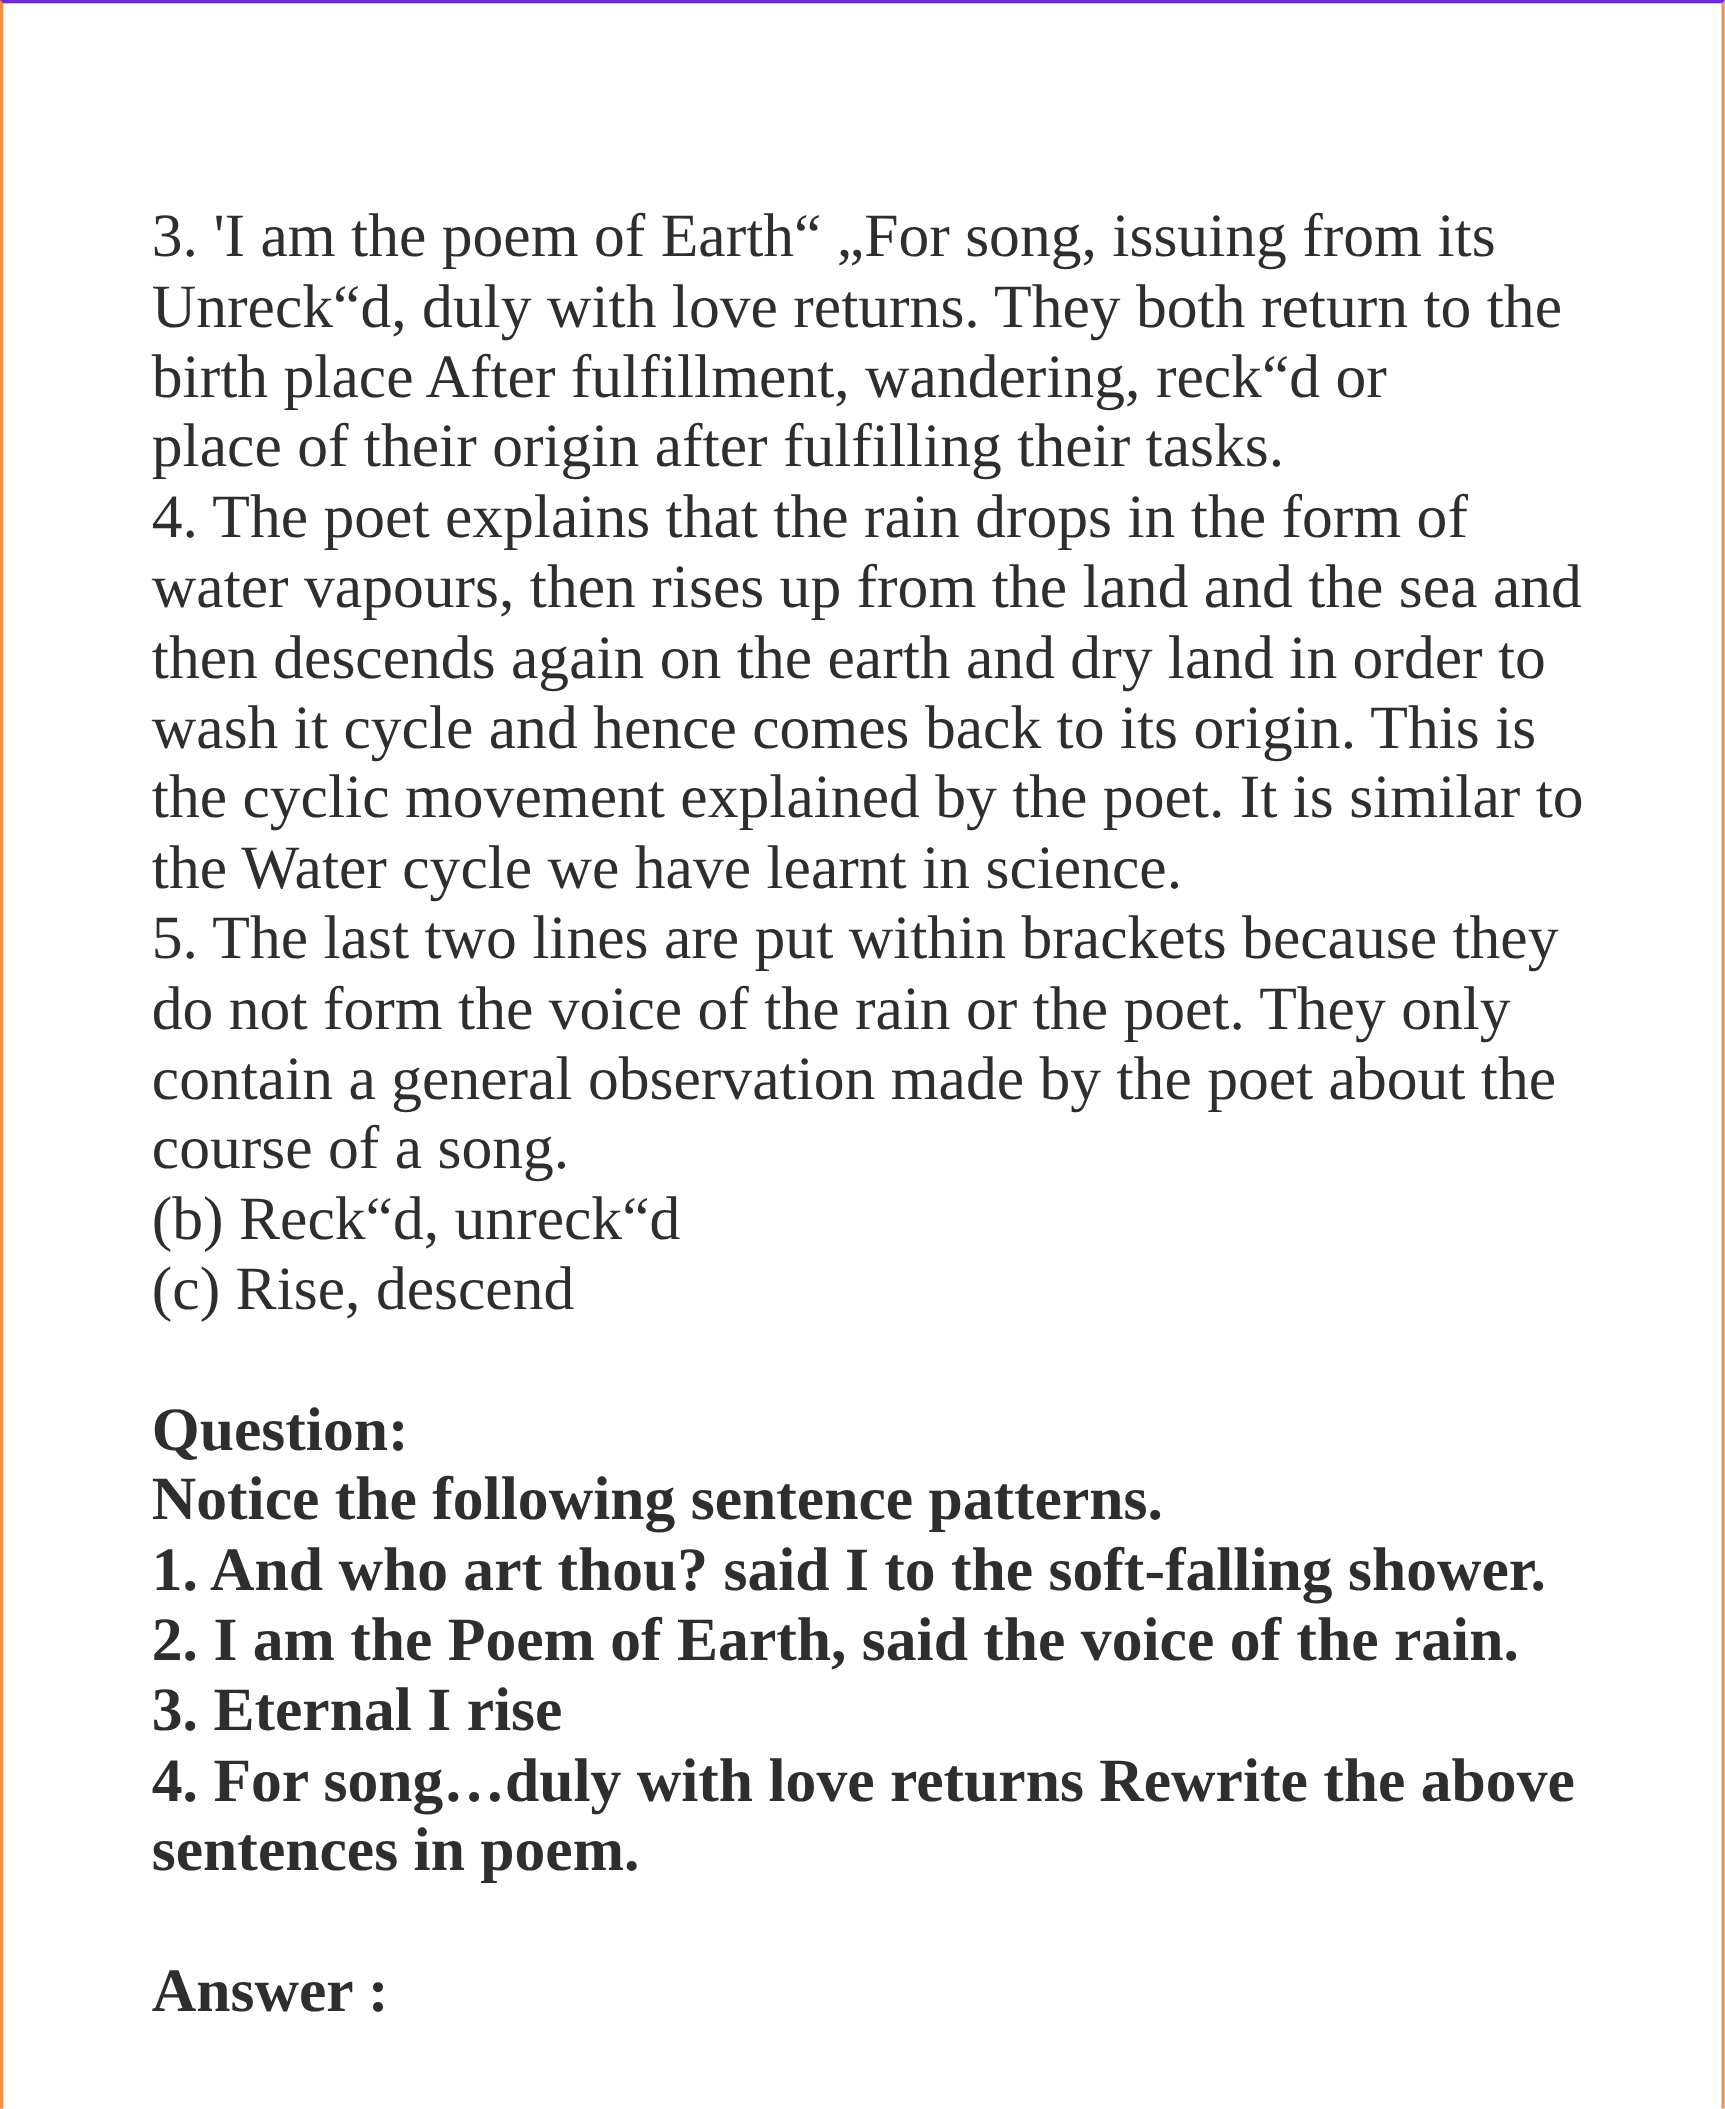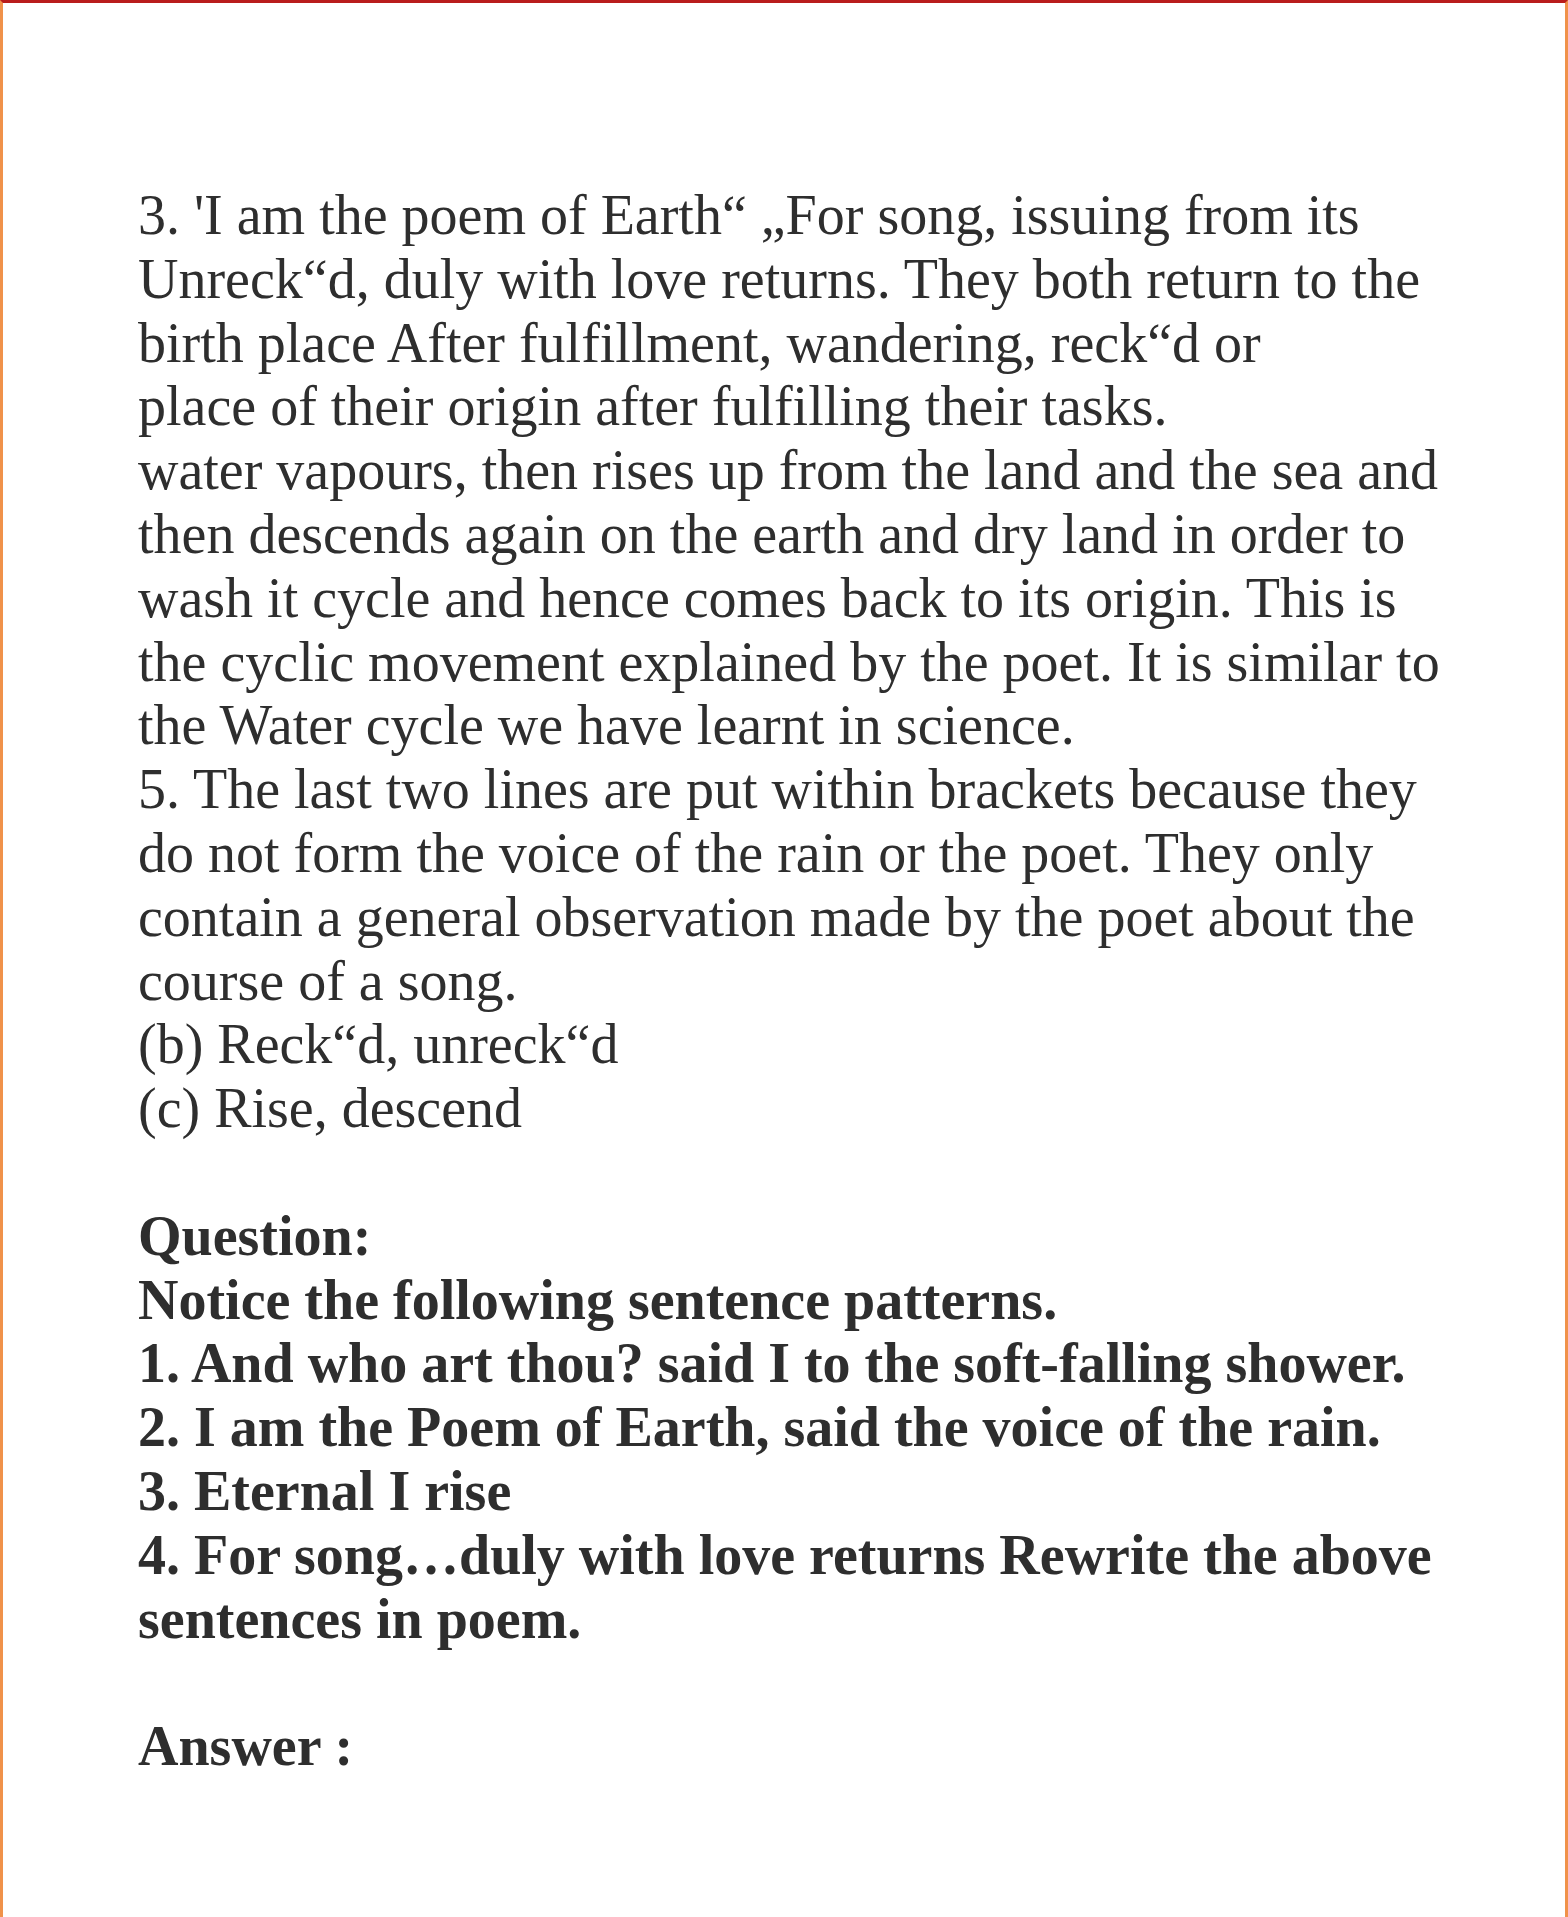--- a/index.html
+++ b/index.html
@@ -13,21 +13,21 @@
     overflow: hidden;
     position: relative;
   }
   .page {
     position: absolute;
     left: 0;
     top: 0;
     width: 1568px;
     height: 1917px;
     box-sizing: border-box;
-    border-top: 3px solid #b91c1c;
+    border-top: 3px solid #6d28d9;
     border-left: 3px solid #F0924A;
     border-right: 3px solid #F0924A;
     background: #ffffff;
   }
   .content {
     position: absolute;
     left: 135px;
     top: 181px;
     width: 1400px;
     font-family: "Liberation Serif", "DejaVu Serif", serif;
@@ -55,20 +55,21 @@
   <div class="content">
 
     <div>
       <span class="line">3. 'I am the poem of Earth“ „For song, issuing from its</span>
       <span class="line">Unreck“d, duly with love returns. They both return to the</span>
       <span class="line">birth place After fulfillment, wandering, reck“d or</span>
       <span class="line">place of their origin after fulfilling their tasks.</span>
     </div>
 
     <div>
+      <span class="line">4. The poet explains that the rain drops in the form of</span>
       <span class="line">water vapours, then rises up from the land and the sea and</span>
       <span class="line">then descends again on the earth and dry land in order to</span>
       <span class="line">wash it cycle and hence comes back to its origin. This is</span>
       <span class="line">the cyclic movement explained by the poet. It is similar to</span>
       <span class="line">the Water cycle we have learnt in science.</span>
     </div>
 
     <div>
       <span class="line">5. The last two lines are put within brackets because they</span>
       <span class="line">do not form the voice of the rain or the poet. They only</span>

